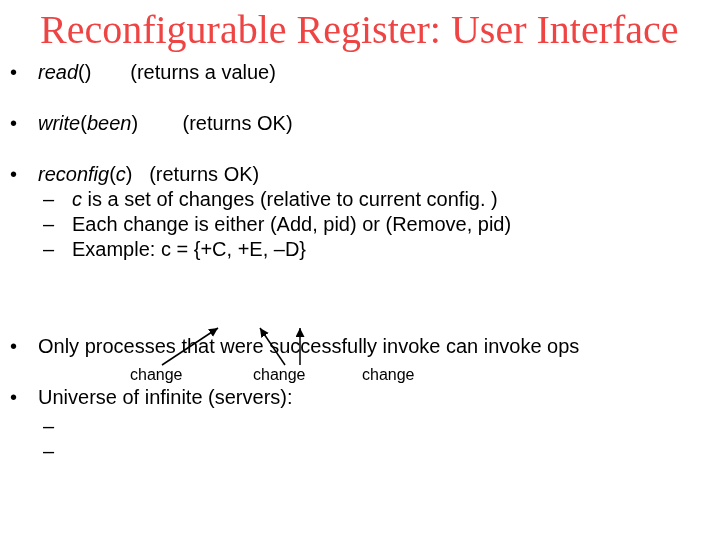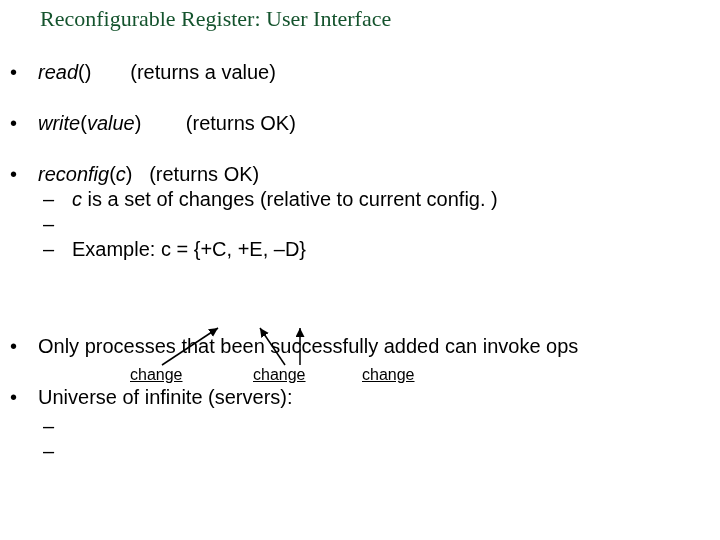--- a/index.html
+++ b/index.html
@@ -17,22 +17,22 @@
     width: 720px;
     height: 540px;
     box-sizing: border-box;
   }
   .title {
     position: absolute;
     top: 6px;
     left: 40px;
     right: 20px;
     font-family: "Comic Sans MS", "Comic Sans", cursive;
-    font-size: 22px;
-    color: #14532d;
+    font-size: 40px;
+    color: #ef4444;
   }
   .body {
     position: absolute;
     top: 60px;
     left: 0;
     right: 0;
   }
   .row {
     display: flex;
     align-items: flex-start;
@@ -73,21 +73,20 @@
     position: absolute;
     left: 0;
     top: 0;
     width: 720px;
     height: 540px;
     pointer-events: none;
   }
   .change-label {
     position: absolute;
     font-size: 16px;
-    text-decoration: underline;
   }
 </style>
 </head>
 <body>
 
 <div class="slide">
 
   <div class="title">Reconfigurable Register: User Interface</div>
 
   <div class="body">
@@ -99,21 +98,21 @@
         &nbsp;&nbsp;&nbsp;&nbsp;&nbsp;
         <span>(returns a value)</span>
       </div>
     </div>
 
     <div class="gap-lg"></div>
 
     <div class="row">
       <div class="bullet-col">•</div>
       <div class="content-col">
-        <span class="italic">write</span><span>(</span><span class="italic">value</span><span>)</span>
+        <span class="italic">write</span><span>(</span><span class="italic">been</span><span>)</span>
         &nbsp;&nbsp;&nbsp;&nbsp;&nbsp;&nbsp;
         <span>(returns OK)</span>
       </div>
     </div>
 
     <div class="gap-lg"></div>
 
     <div class="row">
       <div class="bullet-col">•</div>
       <div class="content-col">
@@ -122,31 +121,32 @@
       </div>
     </div>
     <div class="sub">
       <div class="dash-col">–</div>
       <div class="sub-content">
         <span class="italic">c</span><span> is a set of changes (relative to current config. )</span>
       </div>
     </div>
     <div class="sub">
       <div class="dash-col">–</div>
+      <div class="sub-content">Each change is either (Add, pid) or (Remove, pid)</div>
     </div>
     <div class="sub">
       <div class="dash-col">–</div>
       <div class="sub-content">Example: c = {+C, +E, –D}</div>
     </div>
 
     <div style="height:72px;"></div>
 
     <div class="row">
       <div class="bullet-col">•</div>
-      <div class="content-col">Only processes that been successfully added can invoke ops</div>
+      <div class="content-col">Only processes that were successfully invoke can invoke ops</div>
     </div>
 
     <div class="gap-lg"></div>
 
     <div class="row">
       <div class="bullet-col">•</div>
       <div class="content-col">Universe of infinite (servers):</div>
     </div>
     <div class="gap-sm"></div>
     <div class="sub">

